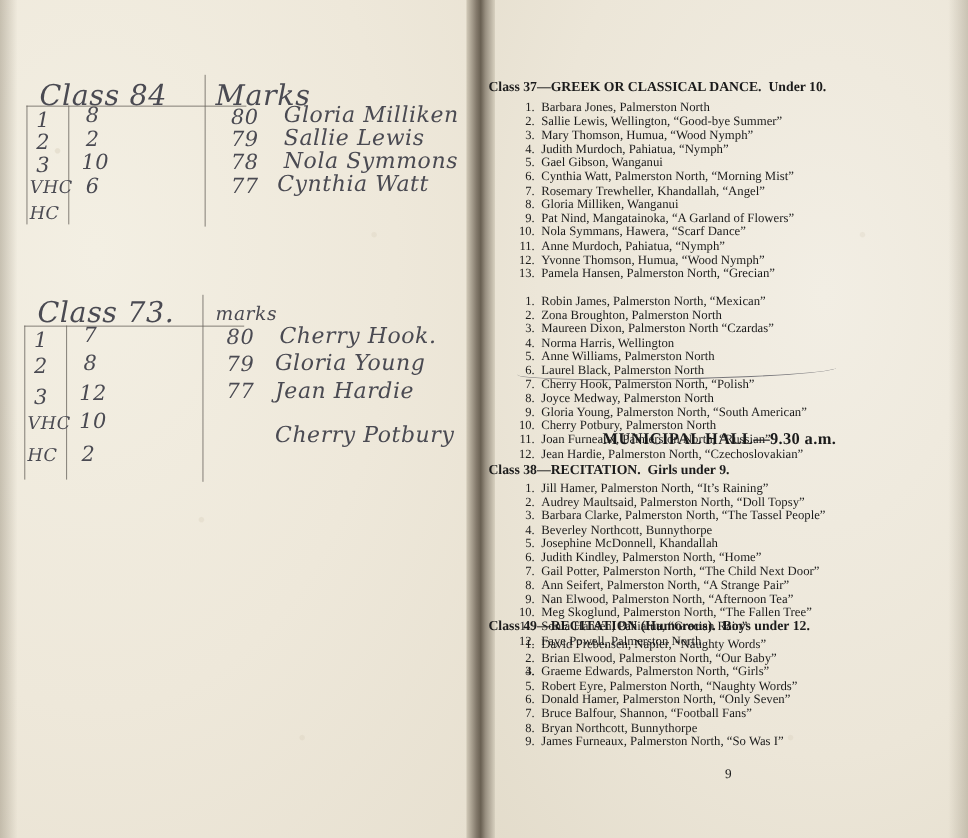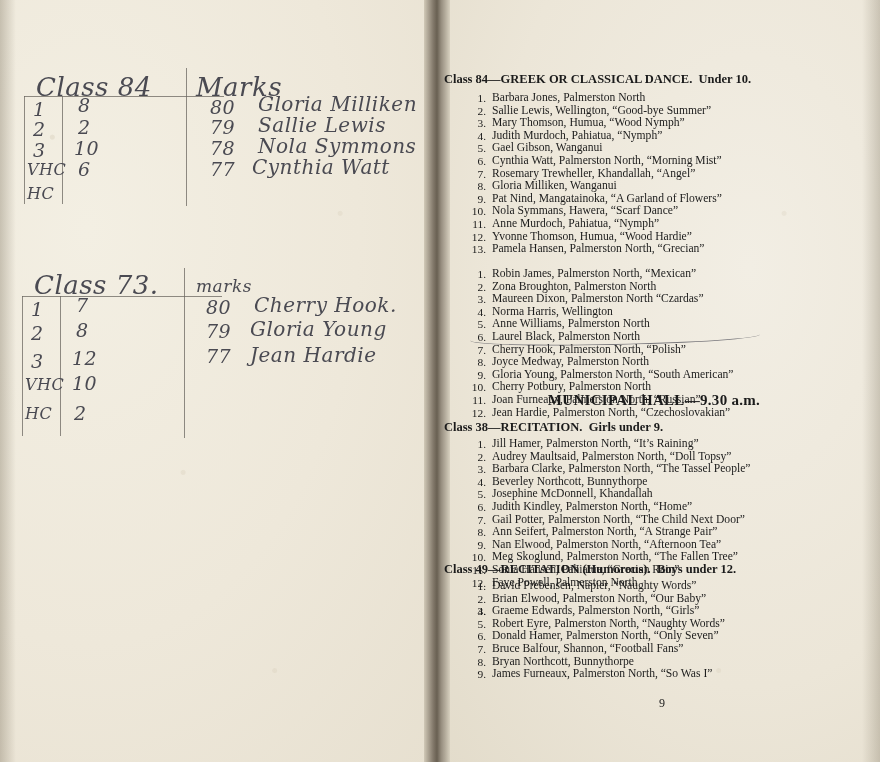--- a/index.html
+++ b/index.html
@@ -204,42 +204,43 @@
   <div class="hand hand-cell" style="left:206px; top:320px;">79</div>
   <div class="hand hand-name" style="left:250px; top:317px;">Gloria Young</div>
 
   <div class="hand hand-cell" style="left:31px; top:350px;">3</div>
   <div class="hand hand-cell" style="left:72px; top:347px;">12</div>
   <div class="hand hand-cell" style="left:206px; top:345px;">77</div>
   <div class="hand hand-name" style="left:250px; top:343px;">Jean Hardie</div>
 
   <div class="hand hand-cell" style="left:25px; top:375px; font-size:16px;">VHC</div>
   <div class="hand hand-cell" style="left:72px; top:372px;">10</div>
+  <div class="hand hand-name" style="left:250px; top:383px;">Cherry Potbury</div>
 
   <div class="hand hand-cell" style="left:25px; top:404px; font-size:16px;">HC</div>
   <div class="hand hand-cell" style="left:74px; top:402px;">2</div>
 
   <div class="print class-head" style="left:444px; top:72px; width:420px;">
     <span class="cls">Class</span>
-    <span>84</span>—<span>GREEK OR CLASSICAL DANCE.</span>
+    <span>37</span>—<span>GREEK OR CLASSICAL DANCE.</span>
     &nbsp;<span class="sub">Under 10.</span>
   </div>
   <ul class="entry-list print" style="left:466px; top:92px; width:400px;">
     <li><span class="num">1.</span><span>Barbara Jones, Palmerston North</span></li>
     <li><span class="num">2.</span><span>Sallie Lewis, Wellington, “Good-bye Summer”</span></li>
     <li><span class="num">3.</span><span>Mary Thomson, Humua, “Wood Nymph”</span></li>
     <li><span class="num">4.</span><span>Judith Murdoch, Pahiatua, “Nymph”</span></li>
     <li><span class="num">5.</span><span>Gael Gibson, Wanganui</span></li>
     <li><span class="num">6.</span><span>Cynthia Watt, Palmerston North, “Morning Mist”</span></li>
     <li><span class="num">7.</span><span>Rosemary Trewheller, Khandallah, “Angel”</span></li>
     <li><span class="num">8.</span><span>Gloria Milliken, Wanganui</span></li>
     <li><span class="num">9.</span><span>Pat Nind, Mangatainoka, “A Garland of Flowers”</span></li>
     <li><span class="num">10.</span><span>Nola Symmans, Hawera, “Scarf Dance”</span></li>
     <li><span class="num">11.</span><span>Anne Murdoch, Pahiatua, “Nymph”</span></li>
-    <li><span class="num">12.</span><span>Yvonne Thomson, Humua, “Wood Hardie”</span></li>
+    <li><span class="num">12.</span><span>Yvonne Thomson, Humua, “Wood Nymph”</span></li>
     <li><span class="num">13.</span><span>Pamela Hansen, Palmerston North, “Grecian”</span></li>
   </ul>
 
   <ul class="entry-list print" style="left:466px; top:268px; width:400px;">
     <li><span class="num">1.</span><span>Robin James, Palmerston North, “Mexican”</span></li>
     <li><span class="num">2.</span><span>Zona Broughton, Palmerston North</span></li>
     <li><span class="num">3.</span><span>Maureen Dixon, Palmerston North “Czardas”</span></li>
     <li><span class="num">4.</span><span>Norma Harris, Wellington</span></li>
     <li><span class="num">5.</span><span>Anne Williams, Palmerston North</span></li>
     <li><span class="num">6.</span><span>Laurel Black, Palmerston North</span></li>

